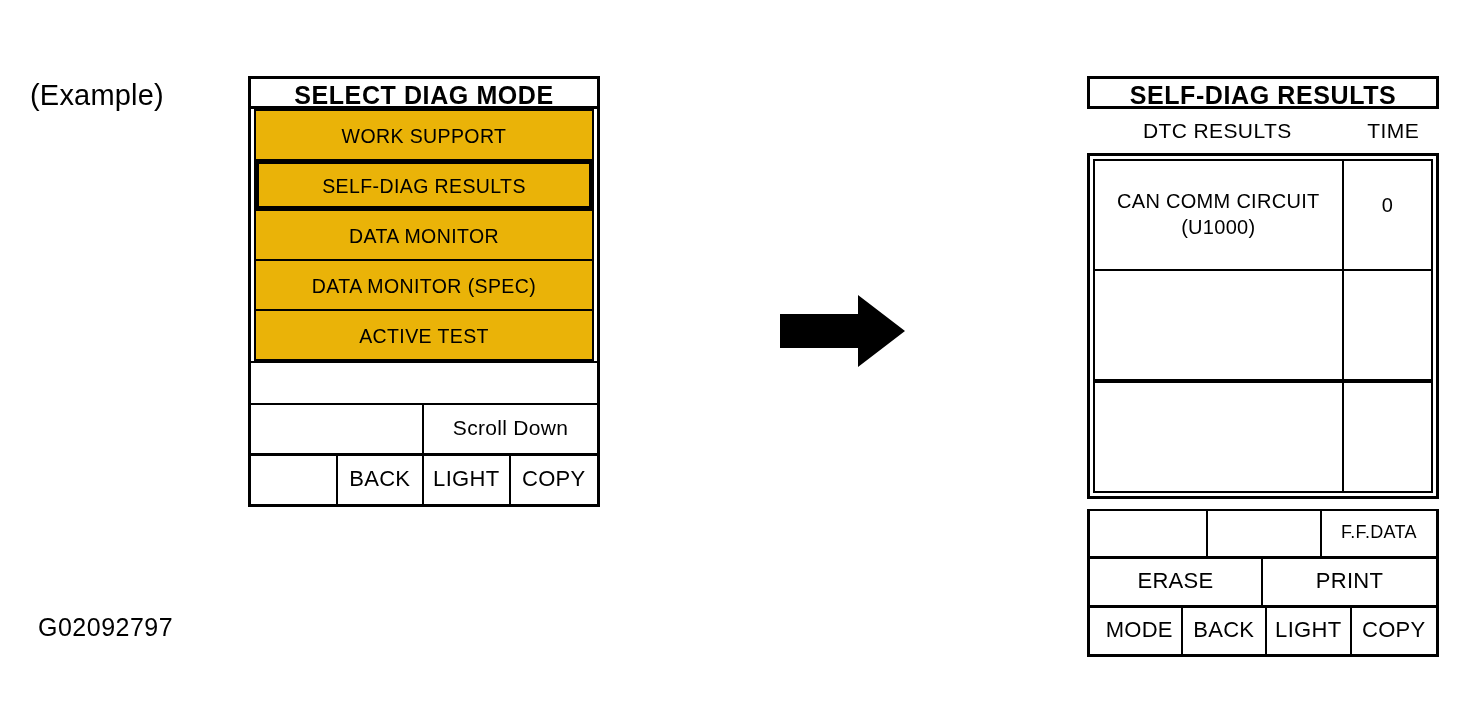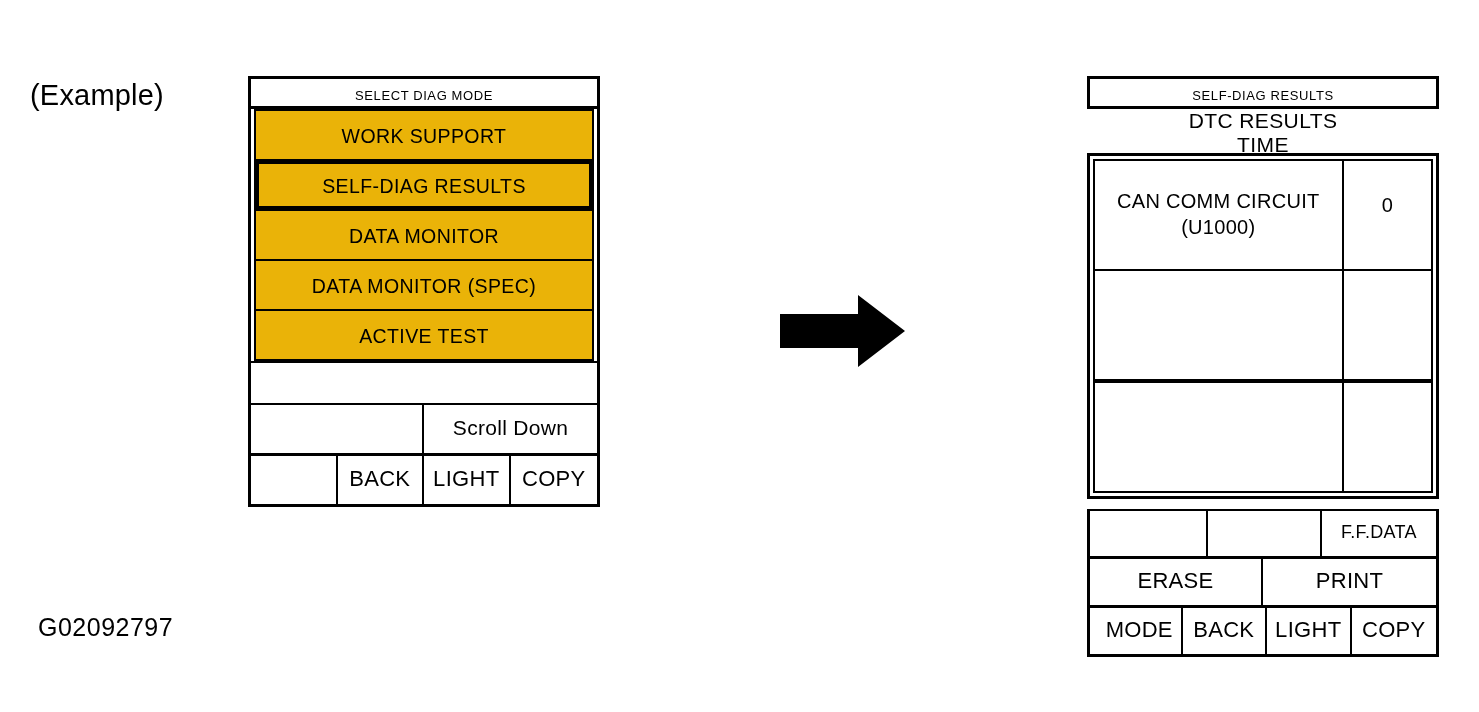--- a/index.html
+++ b/index.html
@@ -49,22 +49,22 @@
   }
   .panel-left  { left: 248px; top: 76px;  width: 352px; }
   .panel-right { left: 1087px; top: 76px; width: 352px; }
 
   
   .title-box {
     border: 3px solid #000;
     height: 33px;
     line-height: 33px;
     text-align: center;
-    font-size: 13px;
-    font-weight: normal;
+    font-size: 25px;
+    font-weight: bold;
     letter-spacing: 0.6px;
     box-sizing: border-box;
   }
 
   
   .menu-frame {
     border-left: 3px solid #000;
     border-right: 3px solid #000;
     border-bottom: 3px solid #000;
     box-sizing: border-box;
@@ -117,21 +117,20 @@
   .btn-row { border-top: 3px solid #000; }
   .btn-row .cell { width: 25%; }
 
   
   .col-head {
     display: flex;
     height: 44px;
     align-items: center;
     font-size: 21px;
     letter-spacing: 0.4px;
-    flex-direction: column;
   }
   .col-head .dtc  { width: 74%; text-align: center; }
   .col-head .time { width: 26%; text-align: center; }
 
   .results-frame {
     border: 3px solid #000;
     box-sizing: border-box;
     padding: 3px;
   }
   .res-row {

